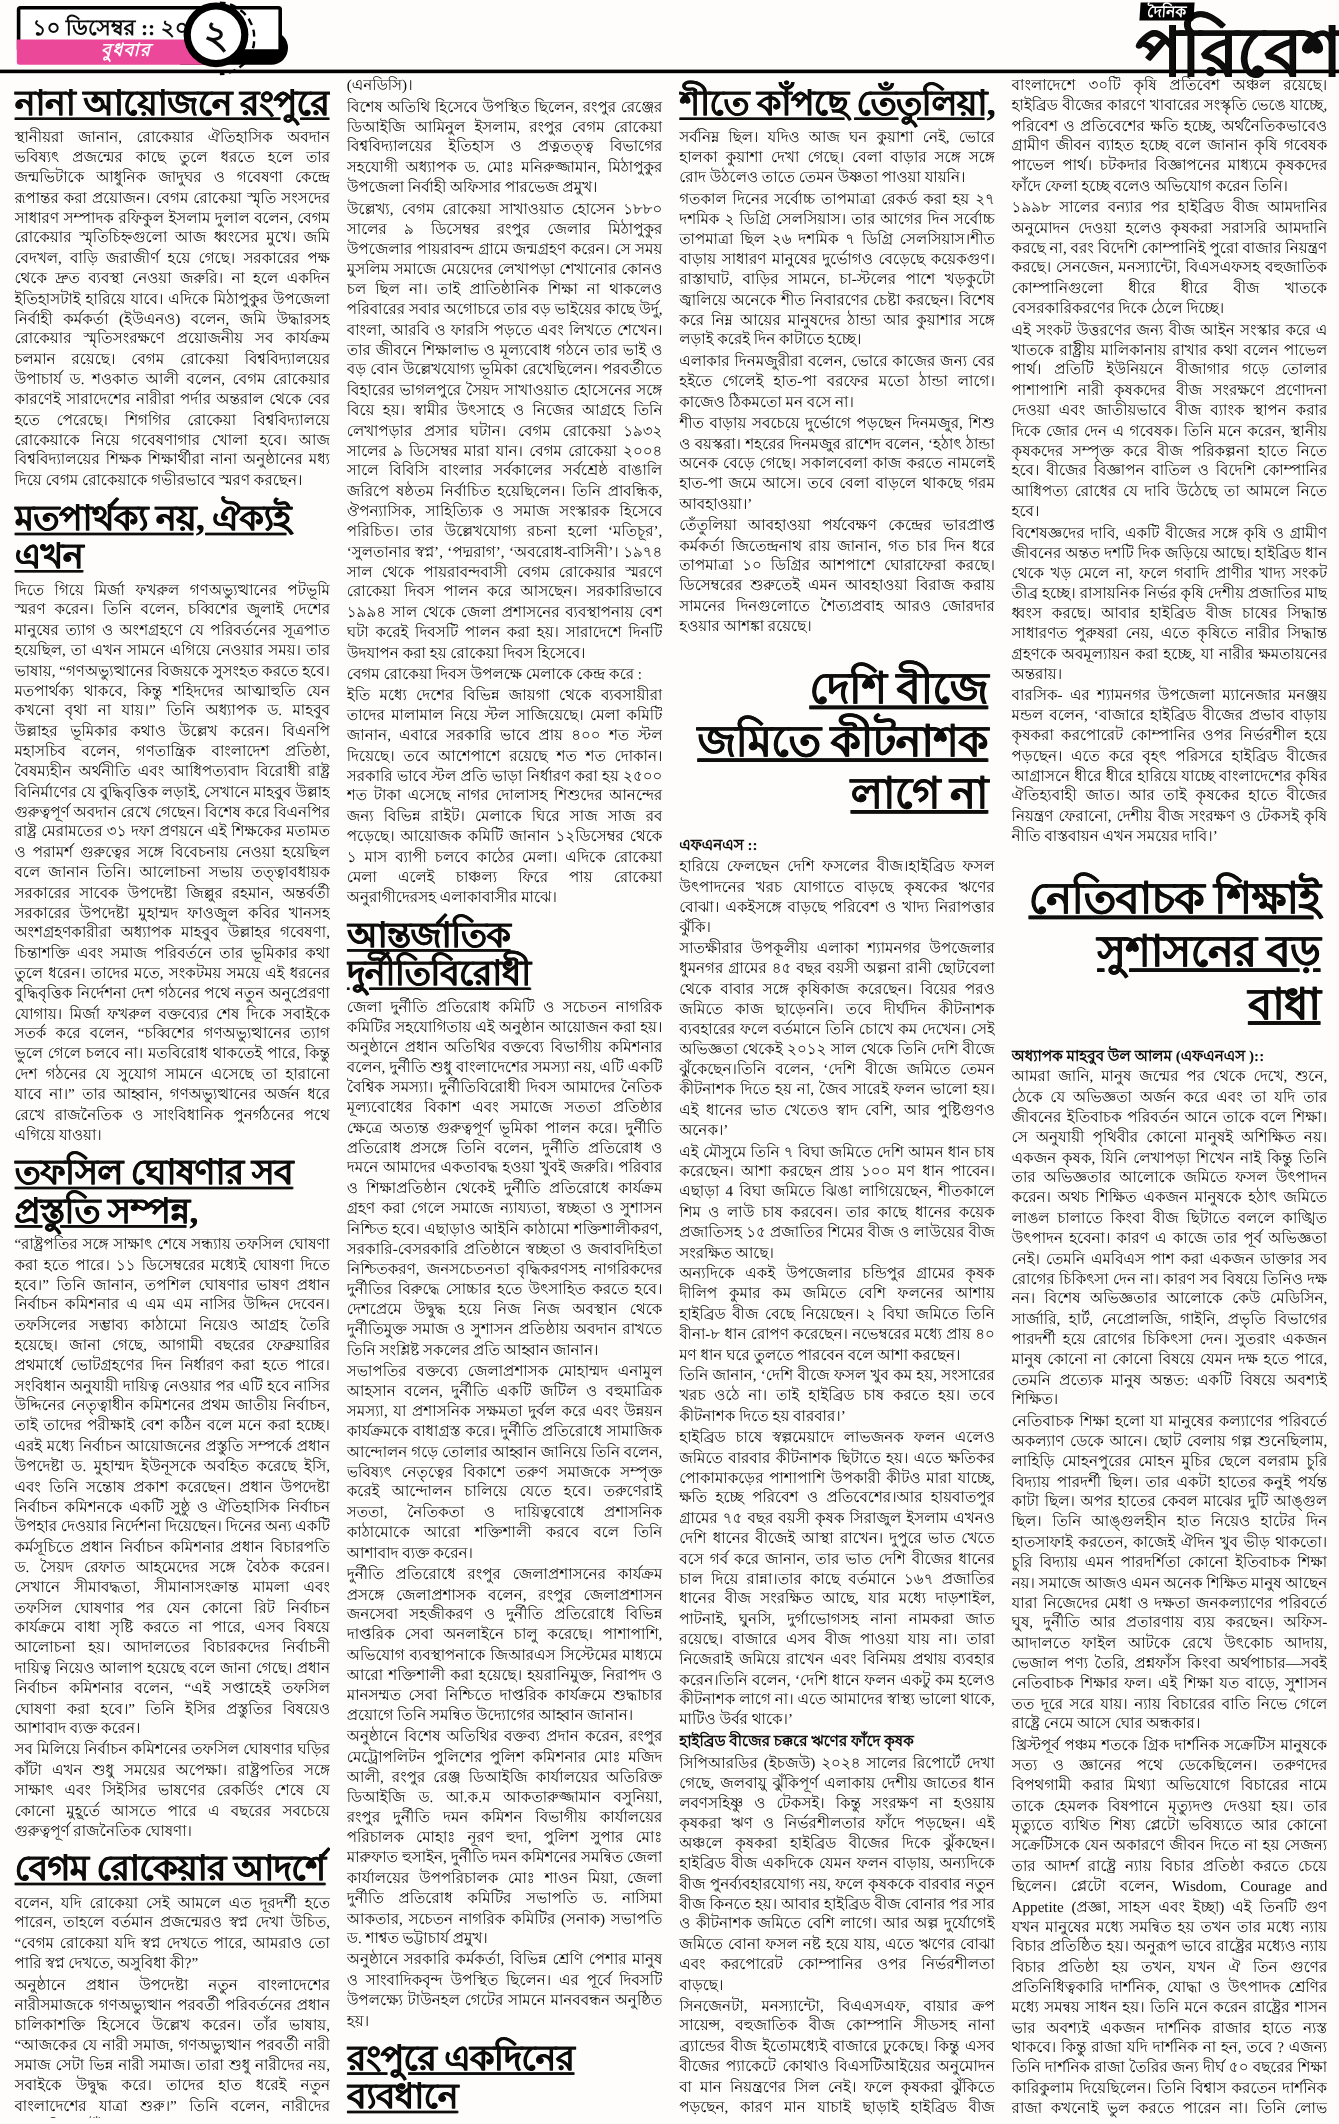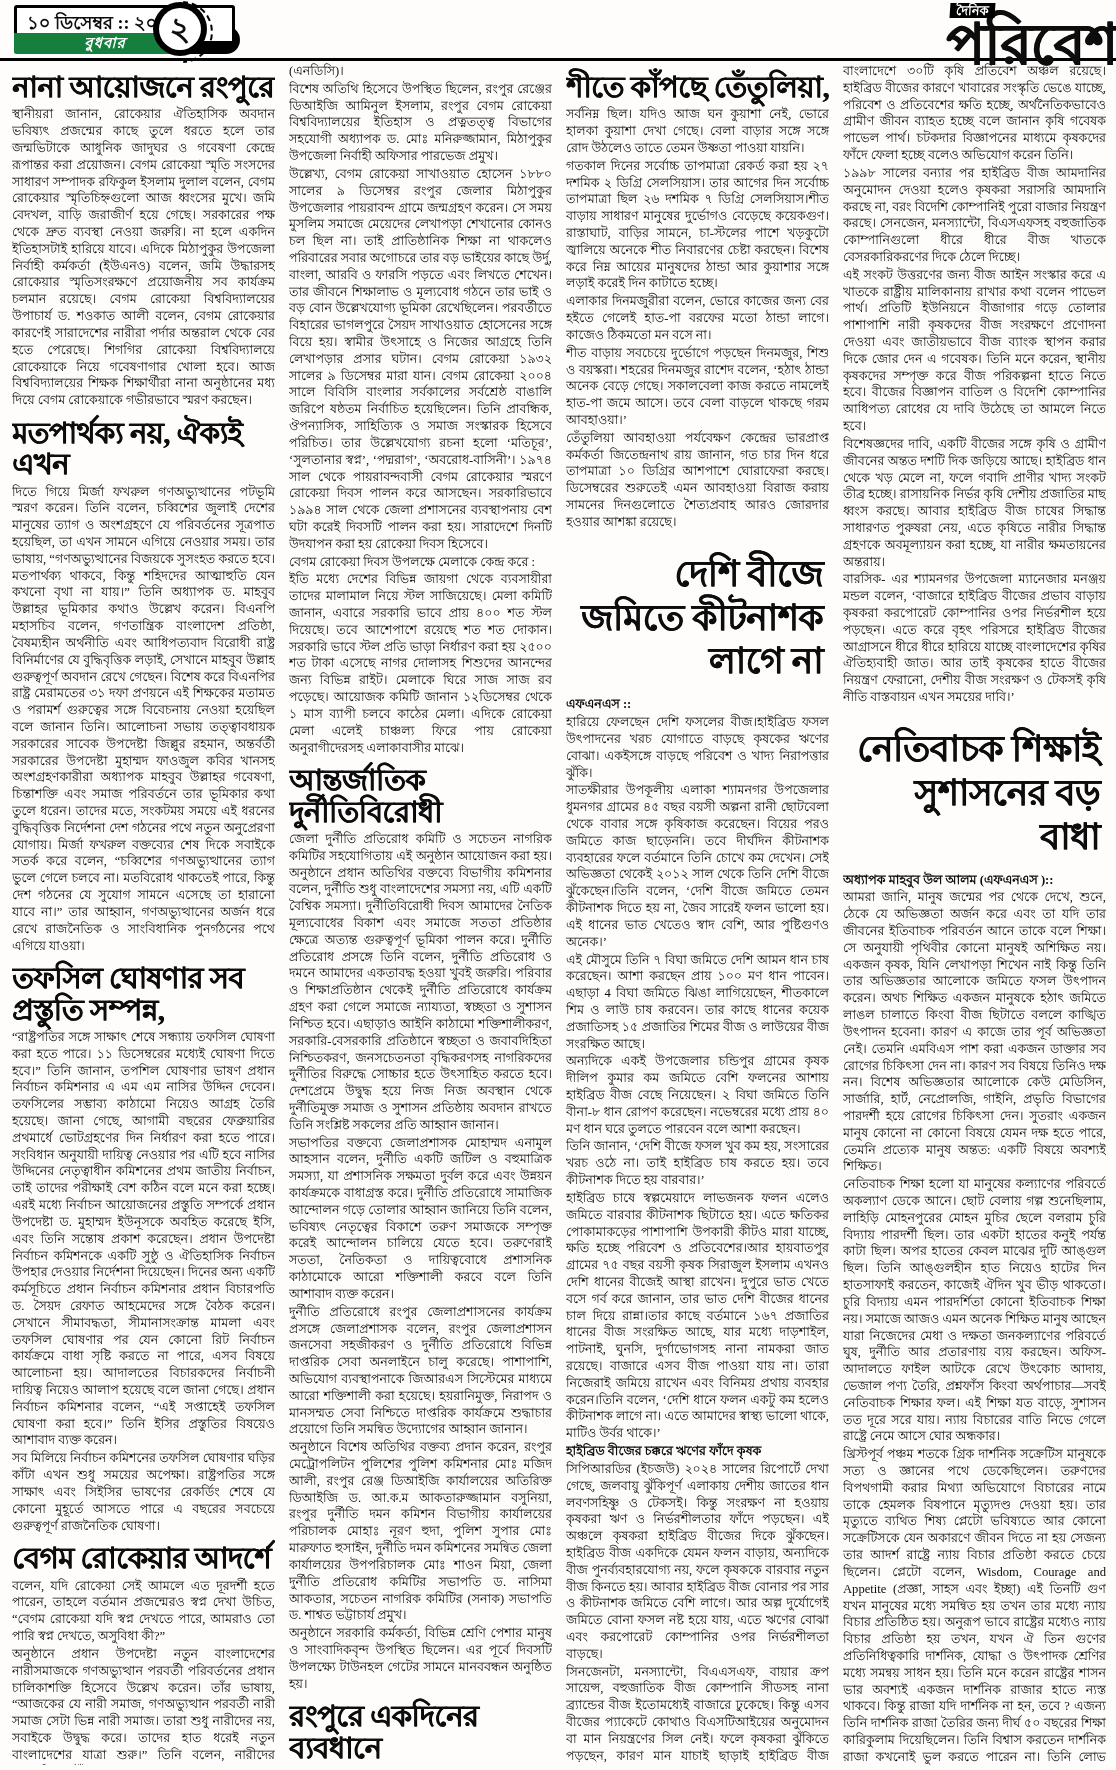--- a/index.html
+++ b/index.html
@@ -2,42 +2,42 @@
 <html lang="bn"><head>
 <meta charset="utf-8">
 <style>
   html,body{margin:0;padding:0;background:#e8e8e8;}
   .page{position:relative;width:1116px;height:1770px;background:#fffdfb;color:#0d0d0d;
         font-family:"Liberation Serif","DejaVu Serif",serif;overflow:hidden;margin:0 auto;}
   
   .header{position:relative;height:58px;border-bottom:3px solid #000;}
   .datebox{position:absolute;left:14px;top:5px;border:3px solid #000;border-radius:3px;
            padding:1px 34px 1px 10px;font-size:18px;font-weight:bold;background:#fff;white-space:nowrap;}
-  .daybar{position:absolute;left:14px;top:33px;width:182px;height:21px;background:#15803d;color:#fff;
+  .daybar{position:absolute;left:14px;top:33px;width:182px;height:21px;background:#ec4899;color:#fff;
           border-radius:0 14px 14px 3px;text-align:center;font-weight:bold;font-style:italic;
           font-size:15px;line-height:21px;letter-spacing:1px;}
   .swoosh{position:absolute;left:150px;top:26px;width:90px;height:28px;background:#000;
           border-radius:0 28px 28px 0/0 28px 28px 0;}
   .dash-ring{position:absolute;left:151px;top:1px;width:58px;height:58px;border:2px dashed #000;
              border-radius:50%;clip-path:inset(0 0 0 52%);}
   .pagecircle{position:absolute;left:153px;top:2px;width:54px;height:54px;border-radius:50%;
               background:#000;display:flex;align-items:center;justify-content:center;}
   .pagecircle .inner{width:42px;height:42px;border-radius:50%;background:#fff;text-align:center;
               font-size:32px;font-weight:bold;line-height:42px;}
   .masthead{position:absolute;right:10px;top:2px;text-align:left;width:160px;line-height:1;}
   .m-top{display:inline-block;background:#000;color:#fff;font-size:13px;font-weight:bold;
          padding:1px 6px;margin:0 0 0 4px;transform:skewX(-4deg);}
   .m-main{font-size:57px;font-weight:bold;letter-spacing:-1px;margin-top:-2px;
           text-shadow:1px 0 #000;}
   
   .columns{display:flex;gap:14px;padding:2px 10px 0 12px;}
   .col{flex:1;min-width:0;height:1702px;overflow:hidden;}
   .article{margin-bottom:6px;}
   .headline{font-weight:bold;font-size:29px;line-height:1.08;letter-spacing:-0.5px;
-            margin:9px 0 3px;text-shadow:0.5px 0 #000;}
+            margin:9px 0 3px;text-shadow:0.5px 0 #000;text-decoration:underline;}
   .headline.big{font-size:36px;text-align:right;line-height:1.22;margin:22px 6px 8px;}
   p{margin:0 0 1px;font-size:12.6px;line-height:1.335;text-align:justify;text-justify:inter-word;}
   p.b{font-weight:bold;}
   p.byline{font-weight:bold;margin-top:12px;}
 </style>
 </head>
 <body>
 
 <div class="page">
   <div class="header">

